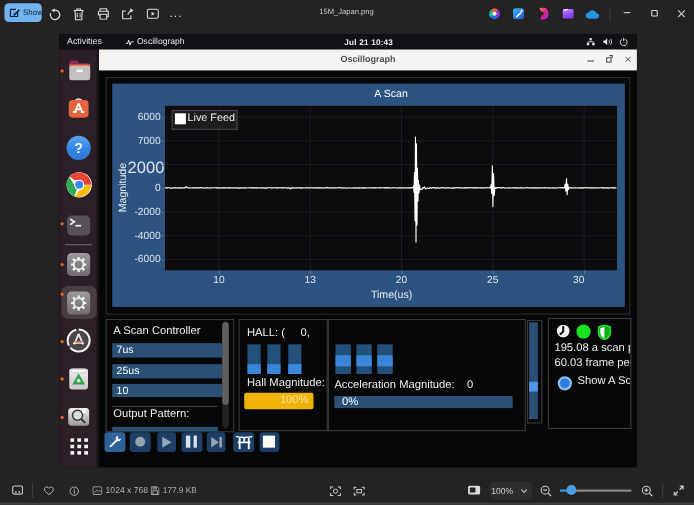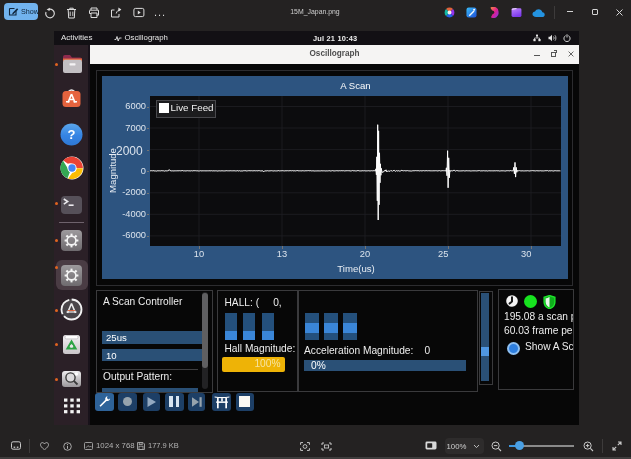--- a/index.html
+++ b/index.html
@@ -375,50 +375,51 @@
   </g>
   <polyline points="150.0,170.7 150.8,170.8 151.6,170.7 152.4,170.8 153.2,170.7 154.0,170.7 154.8,171.0 155.6,170.9 156.4,171.1 157.2,170.8 158.0,170.8 158.8,170.8 159.6,170.8 160.4,170.9 161.2,170.6 162.0,170.9 162.8,170.7 163.6,170.8 164.4,171.1 165.2,170.8 166.0,170.8 166.8,170.9 167.6,170.8 168.4,170.7 169.2,169.6 170.0,170.7 170.8,170.7 171.6,170.9 172.4,170.8 173.2,170.9 174.0,170.9 174.8,170.8 175.6,170.8 176.4,170.8 177.2,170.8 178.0,170.7 178.8,170.8 179.6,170.7 180.4,170.8 181.2,170.8 182.0,170.5 182.8,170.6 183.6,170.9 184.4,170.8 185.2,170.9 186.0,170.9 186.8,170.8 187.6,170.7 188.4,170.8 189.2,170.8 190.0,170.9 190.8,170.9 191.6,170.7 192.4,170.9 193.2,170.7 194.0,170.7 194.8,170.7 195.6,170.7 196.4,170.8 197.2,170.8 198.0,170.8 198.8,171.0 199.6,170.9 200.4,170.7 201.2,170.9 202.0,170.8 202.8,170.8 203.6,170.8 204.4,170.8 205.2,170.8 206.0,170.9 206.8,170.8 207.6,170.8 208.4,170.8 209.2,170.8 210.0,170.7 210.8,170.9 211.6,170.7 212.4,170.9 213.2,170.8 214.0,170.8 214.8,170.9 215.6,170.8 216.4,170.8 217.2,171.0 218.0,171.0 218.8,170.8 219.6,170.8 220.4,170.9 221.2,170.8 222.0,170.8 222.8,170.8 223.6,170.9 224.4,170.9 225.2,170.9 226.0,170.7 226.8,170.7 227.6,170.8 228.4,170.8 229.2,170.8 230.0,170.8 230.8,170.7 231.6,170.8 232.4,170.8 233.2,170.8 234.0,170.7 234.8,170.8 235.6,170.9 236.4,170.9 237.2,170.6 238.0,170.8 238.8,171.0 239.6,170.7 240.4,171.0 241.2,171.0 242.0,170.8 242.8,171.0 243.6,170.7 244.4,170.7 245.2,170.7 246.0,170.7 246.8,171.0 247.6,170.8 248.4,170.7 249.2,170.7 250.0,170.7 250.8,170.8 251.6,170.7 252.4,170.8 253.2,170.8 254.0,170.7 254.8,170.7 255.6,170.8 256.4,170.7 257.2,170.8 258.0,170.8 258.8,170.6 259.6,170.7 260.4,170.9 261.2,171.0 262.0,170.6 262.8,170.9 263.6,171.8 264.4,171.0 265.2,170.8 266.0,171.0 266.8,170.8 267.6,170.7 268.4,170.9 269.2,170.8 270.0,171.0 270.8,170.7 271.6,170.7 272.4,170.8 273.2,171.0 274.0,170.8 274.8,170.8 275.6,170.9 276.4,170.9 277.2,170.9 278.0,170.7 278.8,170.6 279.6,170.9 280.4,170.8 281.2,170.8 282.0,170.7 282.8,170.7 283.6,170.8 284.4,170.9 285.2,170.8 286.0,170.7 286.8,170.8 287.6,170.7 288.4,170.8 289.2,170.7 290.0,170.8 290.8,170.6 291.6,170.8 292.4,170.6 293.2,170.9 294.0,170.7 294.8,170.8 295.6,170.9 296.4,170.7 297.2,170.6 298.0,170.6 298.8,170.9 299.6,170.8 300.4,170.8 301.2,170.9 302.0,170.8 302.8,170.7 303.6,170.8 304.4,170.9 305.2,170.7 306.0,170.9 306.8,170.7 307.6,170.7 308.4,170.6 309.2,170.7 310.0,170.9 310.8,170.6 311.6,170.9 312.4,170.8 313.2,170.8 314.0,170.9 314.8,171.0 315.6,170.9 316.4,170.9 317.2,170.9 318.0,170.8 318.8,170.9 319.6,170.9 320.4,170.9 321.2,170.8 322.0,170.7 322.8,170.9 323.6,170.8 324.4,170.8 325.2,170.9 326.0,171.0 326.8,170.8 327.6,170.9 328.4,170.8 329.2,170.7 330.0,170.8 330.8,171.0 331.6,170.8 332.4,170.6 333.2,170.8 334.0,170.9 334.8,170.9 335.6,170.8 336.4,170.7 337.2,170.7 338.0,170.9 338.8,170.8 339.6,170.7 340.4,170.8 341.2,170.6 342.0,170.9 342.8,170.7 343.6,170.7 344.4,170.9 345.2,170.8 346.0,170.8 346.8,170.7 347.6,170.7 348.4,170.7 349.2,170.9 350.0,170.5 350.8,171.1 351.6,170.8 352.4,170.5 353.2,170.8 354.0,170.7 354.8,170.8 355.6,170.9 356.4,170.9 357.2,170.7 358.0,170.5 358.8,170.7 359.6,170.9 360.4,170.9 361.2,170.9 362.0,170.8 362.8,170.7 363.6,170.8 364.4,170.7 365.2,170.9 366.0,170.8 366.8,170.9 367.6,170.8 368.4,170.7 369.2,170.9 370.0,170.8 370.8,170.9 371.6,170.7 372.4,170.8 373.2,170.8 374.0,170.5 374.8,170.8 375.6,170.9 375.9,168.8 376.4,174.8 376.8,156.8 377.3,200.8 377.7,124.7 378.2,220.0 378.6,130.8 379.1,204.8 379.5,152.8 380.0,182.8 380.4,163.8 380.9,175.3 381.3,168.3 382.0,172.6 382.8,172.0 383.6,171.9 384.4,170.6 385.2,171.0 386.0,169.8 386.8,171.9 387.6,171.1 388.4,171.0 389.2,171.1 390.0,171.4 390.8,170.5 391.6,170.7 392.4,171.3 393.2,170.5 394.0,170.6 394.8,170.6 395.6,171.3 396.4,170.6 397.2,171.1 398.0,170.6 398.8,170.8 399.6,171.1 400.4,171.0 401.2,170.4 402.0,170.6 402.8,170.6 403.6,170.8 404.4,170.6 405.2,170.9 406.0,170.6 406.8,170.8 407.6,170.6 408.4,170.8 409.2,170.9 410.0,170.9 410.8,171.0 411.6,171.0 412.4,170.8 413.2,170.7 414.0,170.8 414.8,170.7 415.6,170.6 416.4,170.7 417.2,170.6 418.0,170.9 418.8,170.6 419.6,170.9 420.4,170.7 421.2,170.9 422.0,170.7 422.8,170.8 423.6,170.6 424.4,170.8 425.2,170.8 426.0,170.6 426.8,170.7 427.6,170.8 428.4,170.7 429.2,170.7 430.0,170.8 430.8,170.8 431.6,170.8 432.4,170.8 433.2,170.8 434.0,170.7 434.8,170.8 435.6,170.7 436.4,170.7 437.2,171.0 438.0,170.6 438.8,170.8 439.6,170.6 440.4,170.9 441.2,170.9 442.0,170.6 442.8,170.7 443.6,170.7 444.4,170.7 445.2,170.8 446.0,170.9 446.4,167.8 447.0,175.8 447.6,150.7 448.1,187.8 448.7,157.8 449.3,177.8 449.9,170.0 450.0,170.5 450.8,171.4 451.6,170.5 452.4,170.9 453.2,170.4 454.0,170.6 454.8,170.4 455.6,171.1 456.4,170.6 457.2,170.7 458.0,170.6 458.8,171.0 459.6,170.9 460.4,170.9 461.2,170.9 462.0,170.8 462.8,170.8 463.6,170.7 464.4,170.9 465.2,170.9 466.0,170.8 466.8,170.7 467.6,170.8 468.4,170.8 469.2,170.8 470.0,170.8 470.8,171.0 471.6,170.9 472.4,170.8 473.2,170.8 474.0,170.8 474.8,170.8 475.6,170.8 476.4,170.9 477.2,170.9 478.0,170.6 478.8,170.7 479.6,170.6 480.4,170.9 481.2,170.8 482.0,170.9 482.8,170.8 483.6,170.7 484.4,170.8 485.2,170.9 486.0,170.8 486.8,170.8 487.6,171.0 488.4,170.8 489.2,170.7 490.0,170.9 490.8,170.8 491.6,170.8 492.4,170.8 493.2,170.9 494.0,170.7 494.8,170.8 495.6,170.8 496.4,170.7 497.2,170.7 498.0,171.0 498.8,170.7 499.6,171.0 500.4,170.9 501.2,170.9 502.0,170.6 502.8,170.9 503.6,170.8 504.4,170.9 505.2,171.0 506.0,170.9 506.8,170.7 507.6,170.7 508.4,170.7 509.2,170.9 510.0,170.7 510.8,170.5 511.6,170.8 512.4,170.8 513.2,170.8 513.8,167.3 514.4,173.8 515.0,162.4 515.6,177.1 516.2,167.3 516.8,172.3 517.2,170.6 518.0,170.7 518.8,170.8 519.6,170.6 520.4,170.8 521.2,170.9 522.0,170.8 522.8,170.8 523.6,170.9 524.4,170.9 525.2,170.8 526.0,170.9 526.8,170.8 527.6,170.7 528.4,170.8 529.2,171.0 530.0,170.8 530.8,170.8 531.6,170.7 532.4,170.6 533.2,170.7 534.0,170.8 534.8,170.8 535.6,170.9 536.4,170.7 537.2,170.8 538.0,170.7 538.8,170.9 539.6,170.8 540.4,170.7 541.2,170.9 542.0,170.8 542.8,170.9 543.6,170.9 544.4,170.8 545.2,170.7 546.0,170.7 546.8,170.7 547.6,170.6 548.4,171.0 549.2,170.8 550.0,170.7 550.8,170.9 551.6,170.7 552.4,170.8 553.2,171.0 554.0,170.9 554.8,170.7 555.6,170.7 556.4,170.8 557.2,170.8 558.0,170.8 558.8,170.8 559.6,170.8 560.4,170.9" fill="none" stroke="#ffffff" stroke-width="1" stroke-linejoin="round"></polyline>
  </svg>
 
  <div class="a" style="left:102px;top:69px;width:58px;height:16px;background:#1c1c1e;border:1px solid #48484c"></div>
  <div class="a" style="left:104.5px;top:71.5px;width:10px;height:10px;background:#fff"></div>
  <div class="a" style="left:116.5px;top:70.7px;font-size:9.8px;color:#f2f2f2">Live Feed</div>
 
  <div class="a" style="left:62px;top:70px;width:30px;text-align:right;font-size:9.3px;color:#dbe3ec">6000</div>
  <div class="a" style="left:62px;top:91.5px;width:30px;text-align:right;font-size:9.3px;color:#dbe3ec">7000</div>
- <div class="a" style="left:62px;top:113.1px;width:30px;text-align:left;font-size:12px;color:#dbe3ec">2000</div>
+ <div class="a" style="left:62px;top:113.1px;width:30px;text-align:center;font-size:15px;color:#dbe3ec">2000</div>
  <div class="a" style="left:62px;top:134.5px;width:30px;text-align:right;font-size:9.3px;color:#dbe3ec">0</div>
  <div class="a" style="left:60px;top:156.3px;width:32px;text-align:right;font-size:9.3px;color:#dbe3ec">-2000</div>
  <div class="a" style="left:60px;top:177.8px;width:32px;text-align:right;font-size:9.3px;color:#dbe3ec">-4000</div>
  <div class="a" style="left:60px;top:199.4px;width:32px;text-align:right;font-size:9.3px;color:#dbe3ec">-6000</div>
 
  <div class="a" style="left:93px;top:75.5px;width:2px;height:1px;background:#757575"></div>
  <div class="a" style="left:93px;top:97px;width:2px;height:1px;background:#757575"></div>
  <div class="a" style="left:93px;top:118.6px;width:2px;height:1px;background:#757575"></div>
  <div class="a" style="left:93px;top:140px;width:2px;height:1px;background:#757575"></div>
  <div class="a" style="left:93px;top:161.8px;width:2px;height:1px;background:#757575"></div>
  <div class="a" style="left:93px;top:183.3px;width:2px;height:1px;background:#757575"></div>
  <div class="a" style="left:93px;top:204.9px;width:2px;height:1px;background:#757575"></div>
 
  <div class="a" style="left:135px;top:217.6px;width:20px;text-align:center;font-size:9.3px;color:#dbe3ec">10</div>
  <div class="a" style="left:218px;top:217.6px;width:20px;text-align:center;font-size:9.3px;color:#dbe3ec">13</div>
  <div class="a" style="left:301px;top:217.6px;width:20px;text-align:center;font-size:9.3px;color:#dbe3ec">20</div>
- <div class="a" style="left:384px;top:217.6px;width:20px;font-size:9.3px;color:#dbe3ec">25</div>
+ <div class="a" style="left:384px;top:217.6px;width:20px;text-align:center;font-size:9.3px;color:#dbe3ec">25</div>
  <div class="a" style="left:467px;top:217.6px;width:20px;font-size:9.3px;color:#dbe3ec">30</div>
  <div class="a" style="left:145px;top:215px;width:1px;height:2.5px;background:#757575"></div>
  <div class="a" style="left:228px;top:215px;width:1px;height:2.5px;background:#757575"></div>
  <div class="a" style="left:311px;top:215px;width:1px;height:2.5px;background:#757575"></div>
  <div class="a" style="left:394px;top:215px;width:1px;height:2.5px;background:#757575"></div>
  <div class="a" style="left:477px;top:215px;width:1px;height:2.5px;background:#757575"></div>
 
  <div class="a" style="left:252px;top:232px;width:100px;text-align:center;font-size:9.6px;color:#e8edf3">Time(us)</div>
  <div class="a" style="left:33px;top:133.5px;width:50px;text-align:center;font-size:9.6px;color:#e8edf3;transform:rotate(-90deg)">Magnitude</div>
 
  <div class="a" style="left:42px;top:258.5px;width:114.5px;height:101px;border:1px solid #3a3a3c;overflow:hidden">
   <div class="a" style="left:6px;top:5.5px;font-size:10.2px;color:#ededed;white-space:nowrap">A Scan Controller</div>
+  <div class="a" style="left:5px;top:21.5px;width:96px;height:12.5px;background:#2a5076;color:#fff;font-size:9.6px;padding-left:4px;line-height:13px">7us</div>
   <div class="a" style="left:5px;top:40.5px;width:96px;height:12.5px;background:#2a5076;color:#fff;font-size:9.6px;padding-left:4px;line-height:13px">25us</div>
   <div class="a" style="left:5px;top:58px;width:96px;height:12.5px;background:#2a5076;color:#fff;font-size:9.6px;padding-left:4px;line-height:13px">10</div>
   <div class="a" style="left:5px;top:78.5px;width:96px;height:1px;background:#3e3e40"></div>
   <div class="a" style="left:6px;top:80px;font-size:10.2px;color:#ededed;white-space:nowrap">Output Pattern:</div>
   <div class="a" style="left:5px;top:97px;width:96px;height:8px;background:#2a5076"></div>
   <div class="a" style="left:105px;top:1.5px;width:6px;height:97px;background:#222224;border-radius:3px"></div>
   <div class="a" style="left:105px;top:2px;width:6px;height:75px;background:#5f5f61;border-radius:3px"></div>
  </div>
 
  <div class="a" style="left:162.5px;top:258.5px;width:79px;height:100px;border:1px solid #3a3a3c;overflow:hidden">

